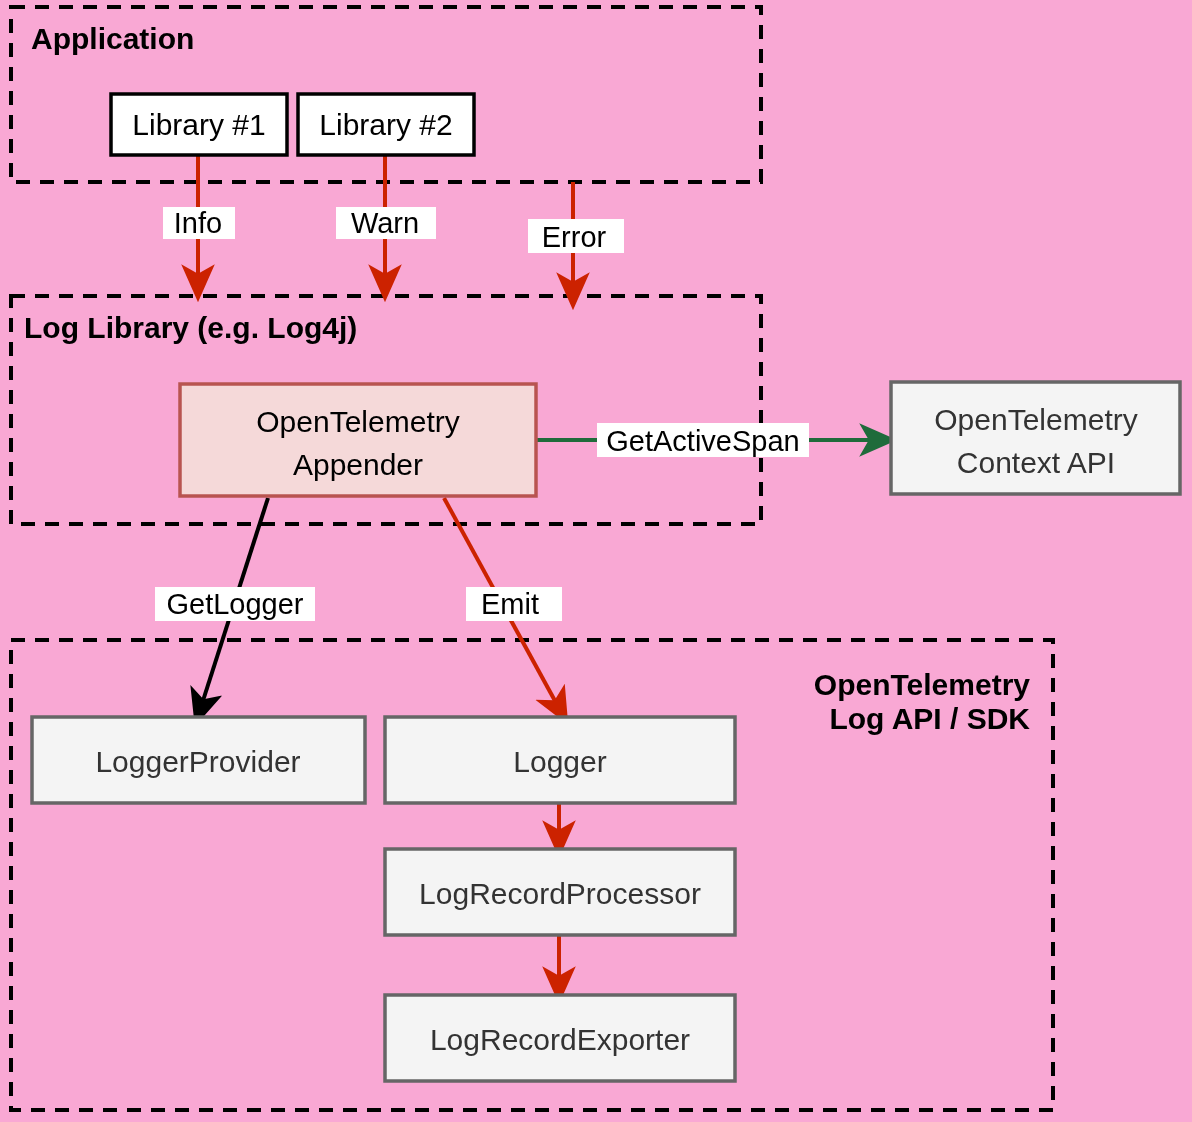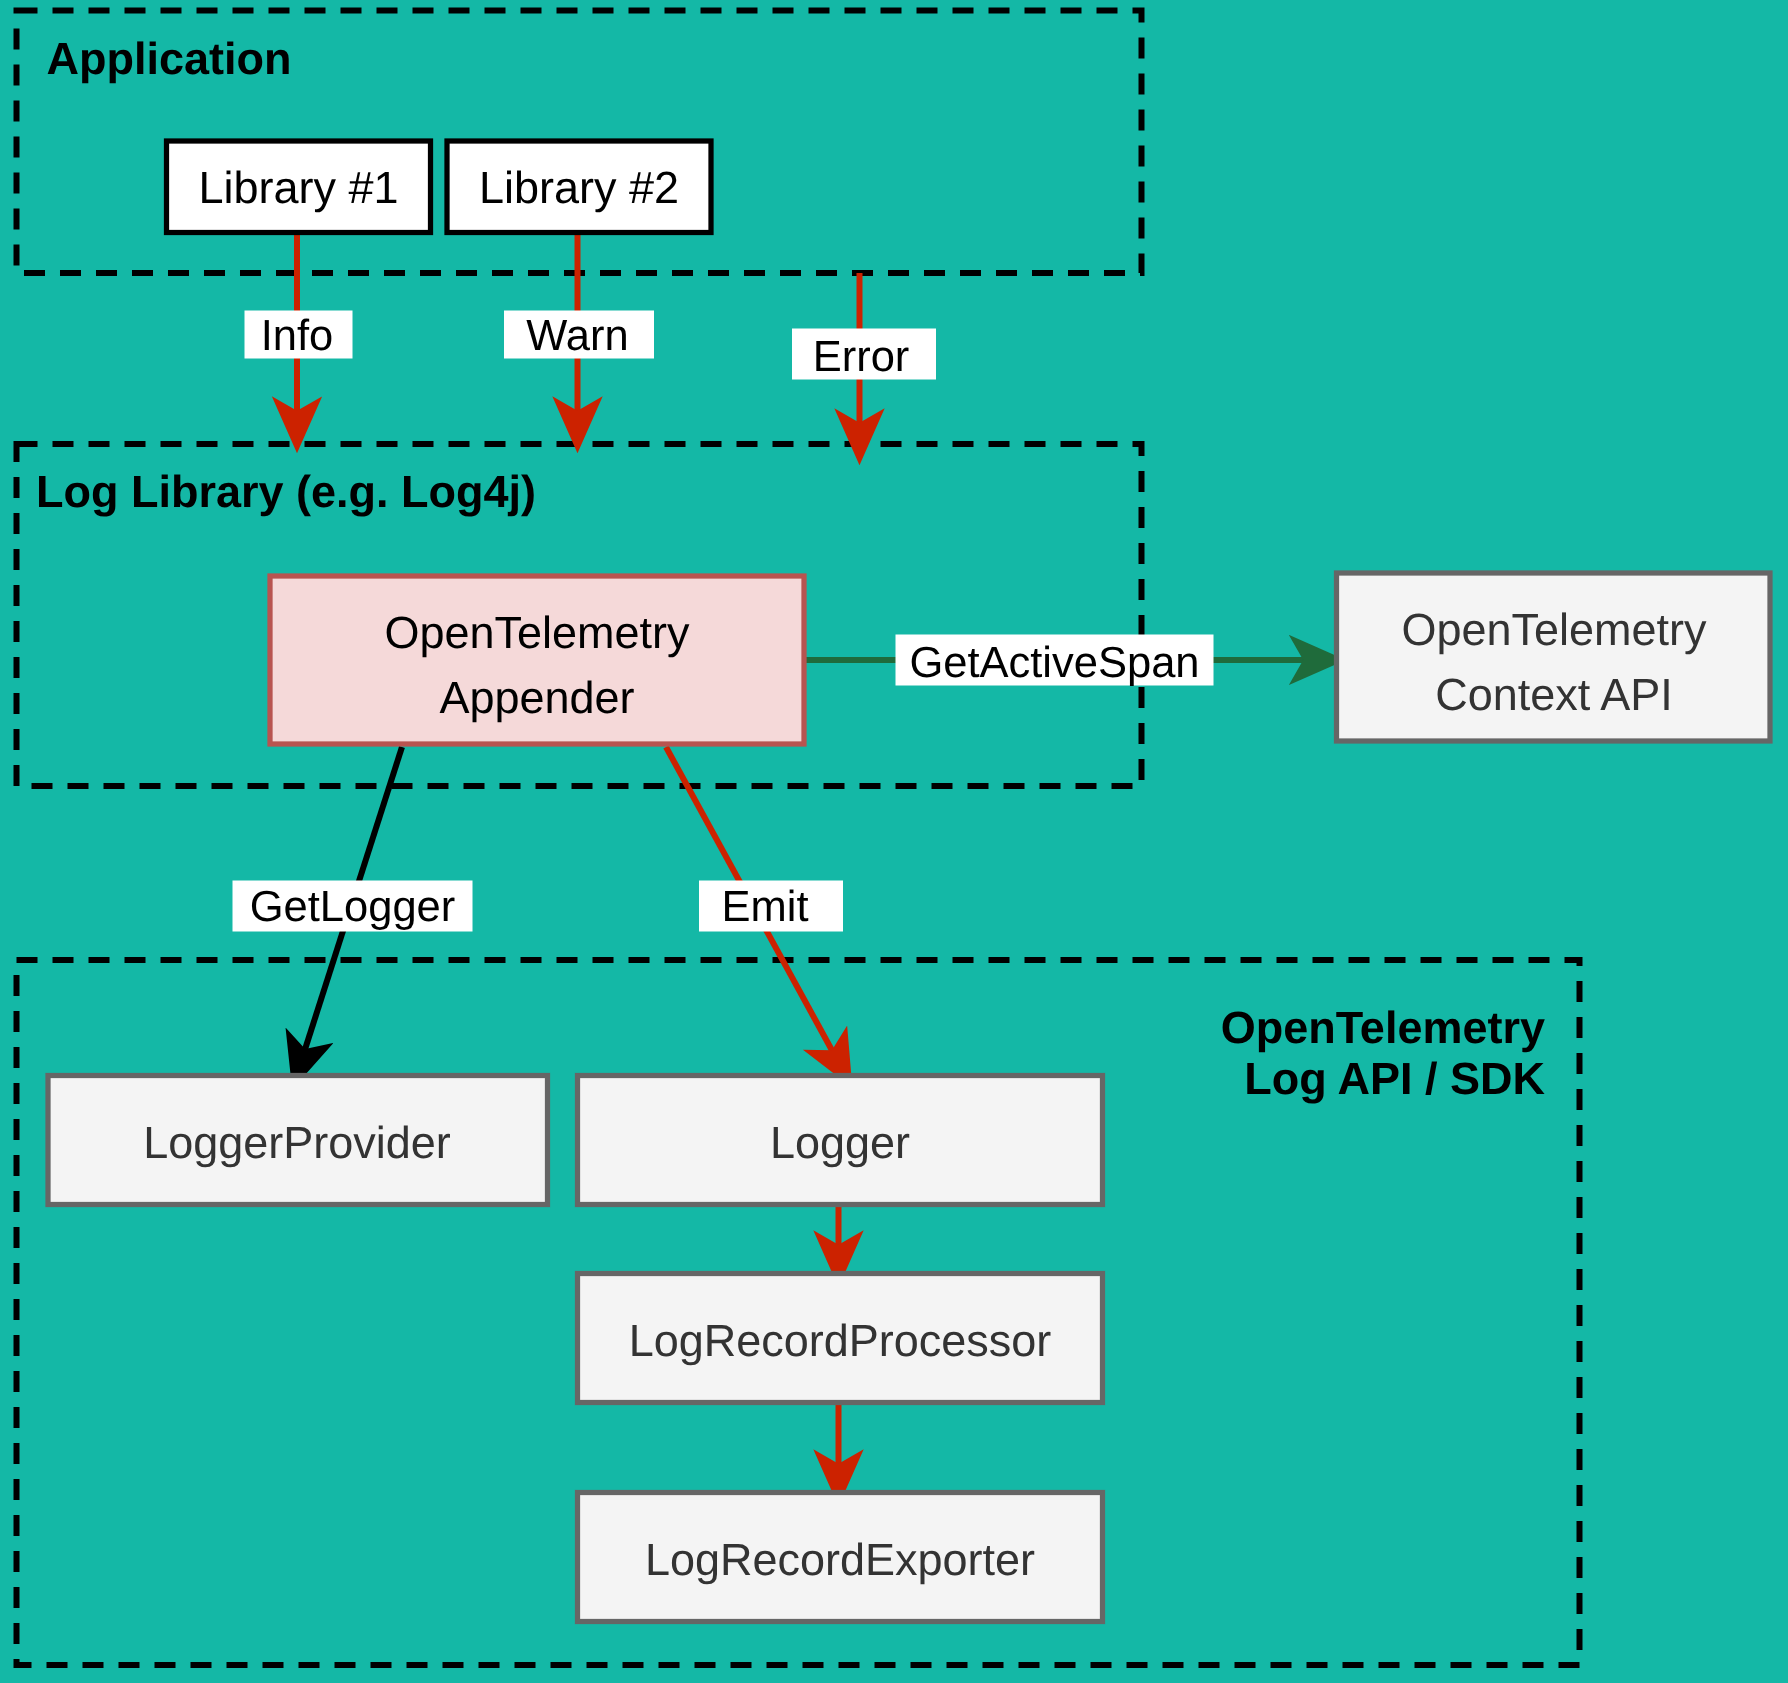--- a/index.html
+++ b/index.html
@@ -7,21 +7,21 @@
     padding: 0;
     background: #ffffff;
   }
   body {
     font-family: "Liberation Sans", sans-serif;
   }
   #diagram-root {
     position: relative;
     width: 1192px;
     height: 1122px;
-    background: #14b8a6;
+    background: #f9a8d4;
     overflow: hidden;
   }
   svg.diagram-svg {
     position: absolute;
     top: 0;
     left: 0;
     width: 1192px;
     height: 1122px;
   }
   .group-box {

